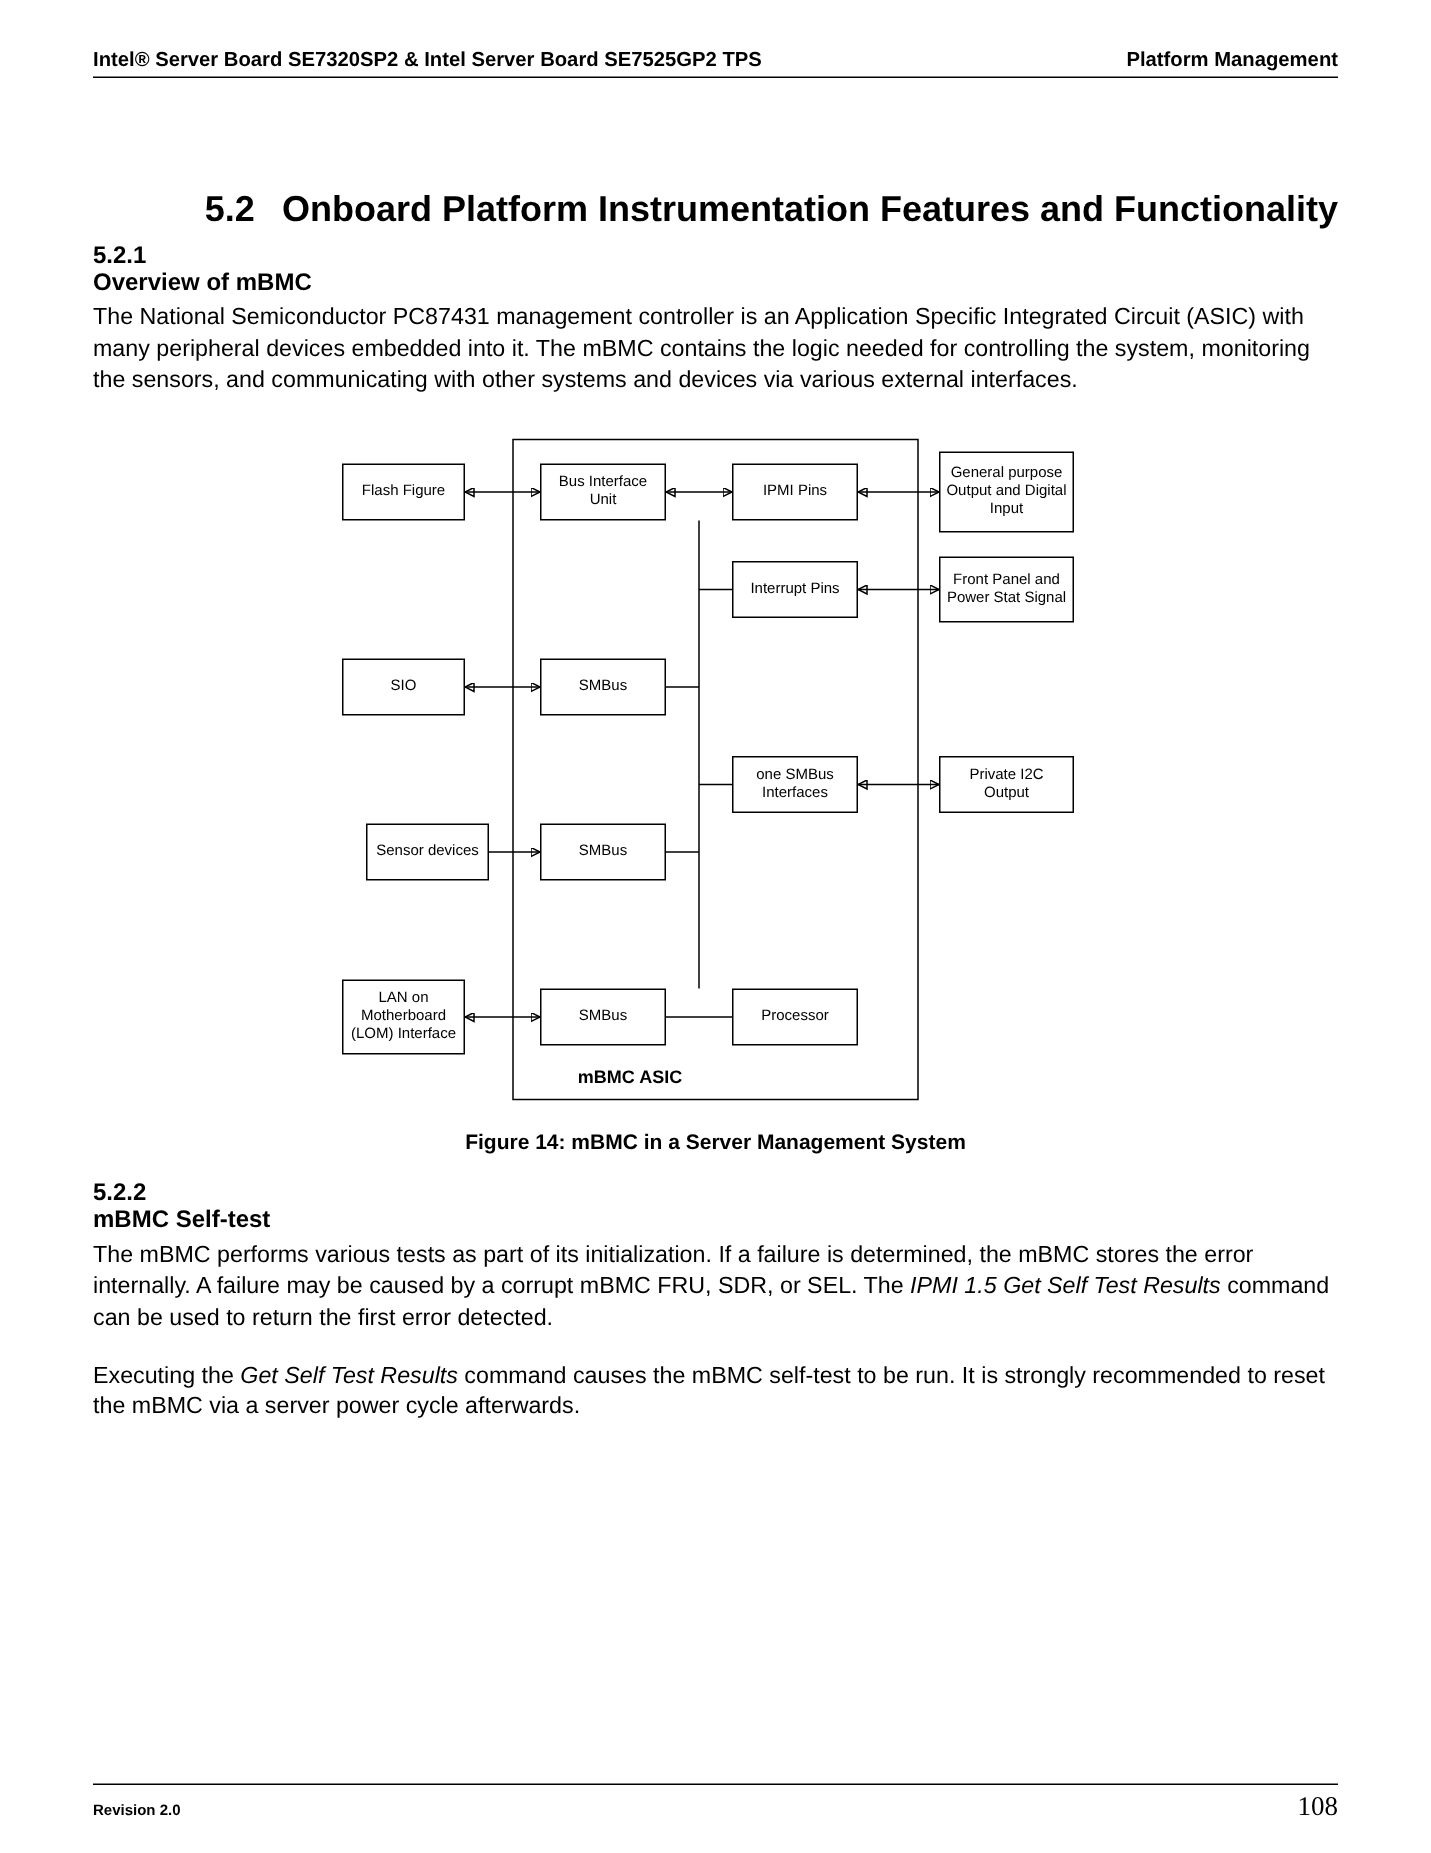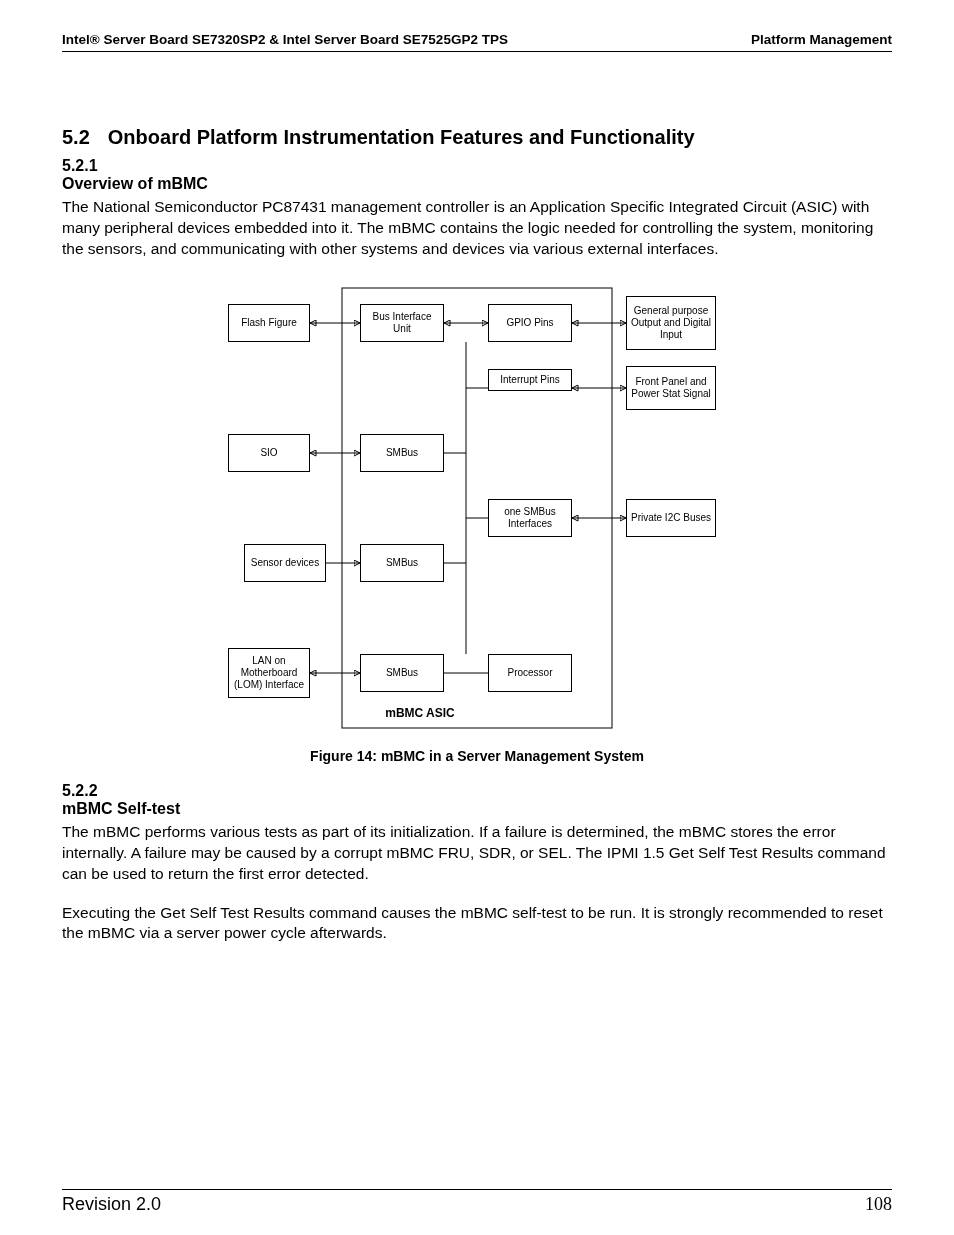--- a/index.html
+++ b/index.html
@@ -20,38 +20,39 @@
   .header {
     display: flex;
     justify-content: space-between;
     font-weight: bold;
     font-size: 13.5px;
     padding-bottom: 4px;
     border-bottom: 1px solid #000;
     margin-bottom: 74px;
   }
   h2.section-title {
-    font-size: 20px;
+    font-size: 24px;
     margin: 0 0 8px 0;
     font-weight: bold;
+    text-align: right;
   }
   .subsection {
     display: flex;
     font-weight: bold;
     font-size: 16px;
     margin: 0 0 4px 0;
     flex-direction: column;
   }
   .subsection .num { width: 112px; }
   p.body {
     margin: 0 0 18px 0;
     line-height: 1.35;
     font-size: 15.5px;
   }
-  .italic { }
+  .italic { font-style: italic; }
   .figure-wrap {
     margin: 14px 0 10px 0;
     display: flex;
     justify-content: center;
   }
   .figure {
     position: relative;
     width: 530px;
     height: 460px;
   }
@@ -83,21 +84,21 @@
   svg.conn { position: absolute; left:0; top:0; overflow: visible; }
   .footer {
     position: absolute;
     left: 62px; right: 62px; bottom: 20px;
     border-top: 1px solid #000;
     padding-top: 4px;
     display: flex;
     justify-content: space-between;
     align-items: baseline;
   }
-  .footer .rev { font-weight: normal; font-size: 18px; }
+  .footer .rev { font-weight: bold; font-size: 10px; }
   .footer .pg { font-family: "Times New Roman", serif; font-size: 18px; }
 </style>
 </head>
 <body>
 
 <div class="page">
 
   <div class="header">
     <span>Intel® Server Board SE7320SP2 &amp; Intel Server Board SE7525GP2 TPS</span>
     <span>Platform Management</span>
@@ -149,31 +150,31 @@
         <line x1="254" y1="240" x2="276" y2="240" stroke="#000"></line>
         <line x1="254" y1="395" x2="276" y2="395" stroke="#000"></line>
 
         <line x1="232" y1="175" x2="254" y2="175" stroke="#000"></line>
         <line x1="232" y1="285" x2="254" y2="285" stroke="#000"></line>
         <line x1="232" y1="395" x2="254" y2="395" stroke="#000"></line>
       </svg>
 
       <div class="box" style="left:16px; top:26px; width:82px; height:38px">Flash Figure</div>
       <div class="box" style="left:148px; top:26px; width:84px; height:38px">Bus Interface Unit</div>
-      <div class="box" style="left:276px; top:26px; width:84px; height:38px">GPIO Pins</div>
+      <div class="box" style="left:276px; top:26px; width:84px; height:38px">IPMI Pins</div>
       <div class="box" style="left:414px; top:18px; width:90px; height:54px">General purpose Output and Digital Input</div>
 
-      <div class="box" style="left:276px; top:91px; width:84px; height:22px">Interrupt Pins</div>
+      <div class="box" style="left:276px; top:91px; width:84px; height:38px">Interrupt Pins</div>
       <div class="box" style="left:414px; top:88px; width:90px; height:44px">Front Panel and Power Stat Signal</div>
 
       <div class="box" style="left:16px; top:156px; width:82px; height:38px">SIO</div>
       <div class="box" style="left:148px; top:156px; width:84px; height:38px">SMBus</div>
 
       <div class="box" style="left:276px; top:221px; width:84px; height:38px">one SMBus Interfaces</div>
-      <div class="box" style="left:414px; top:221px; width:90px; height:38px">Private I2C Buses</div>
+      <div class="box" style="left:414px; top:221px; width:90px; height:38px">Private I2C Output</div>
 
       <div class="box" style="left:32px; top:266px; width:82px; height:38px">Sensor devices</div>
       <div class="box" style="left:148px; top:266px; width:84px; height:38px">SMBus</div>
 
       <div class="box" style="left:16px; top:370px; width:82px; height:50px">LAN on Motherboard (LOM) Interface</div>
       <div class="box" style="left:148px; top:376px; width:84px; height:38px">SMBus</div>
       <div class="box" style="left:276px; top:376px; width:84px; height:38px">Processor</div>
 
       <div class="label-mbmc" style="left:148px; top:428px; width:120px">mBMC ASIC</div>
     </div>

